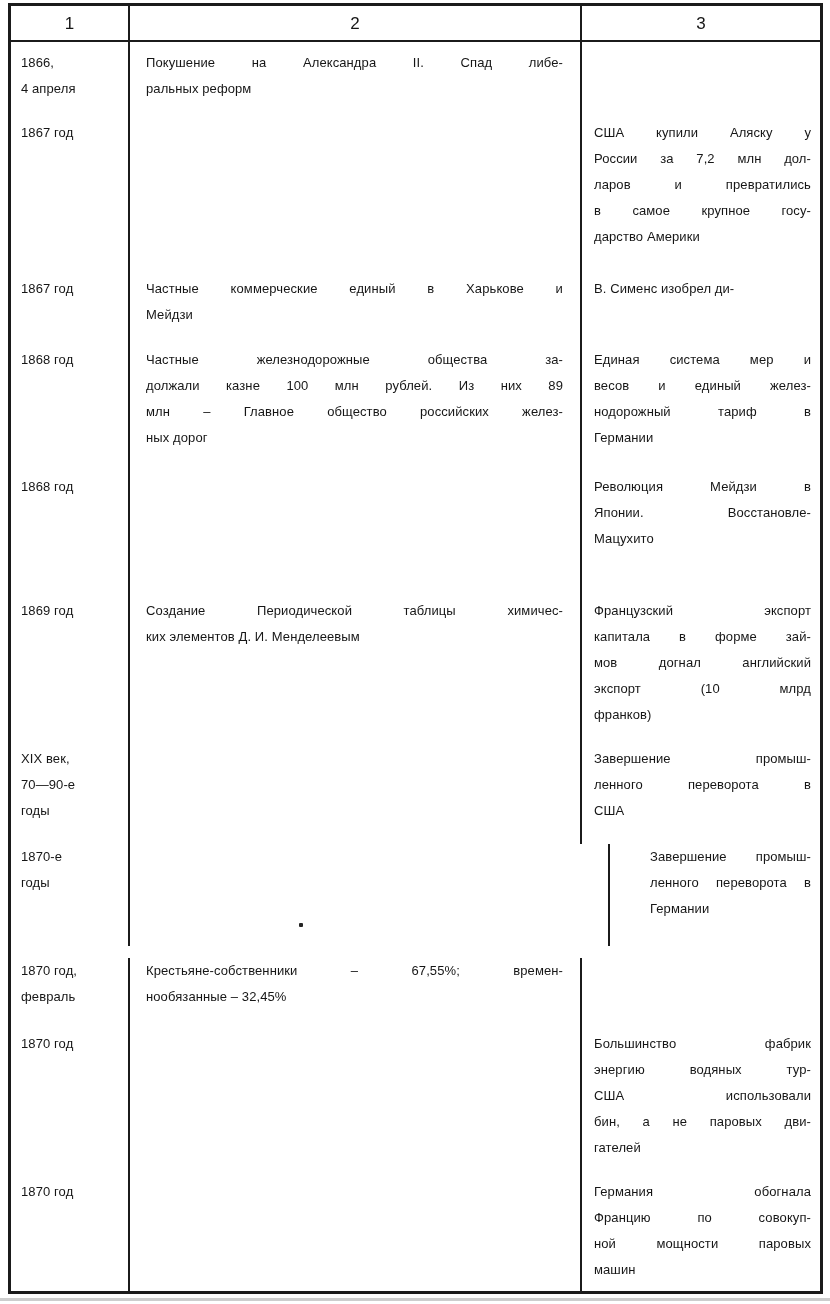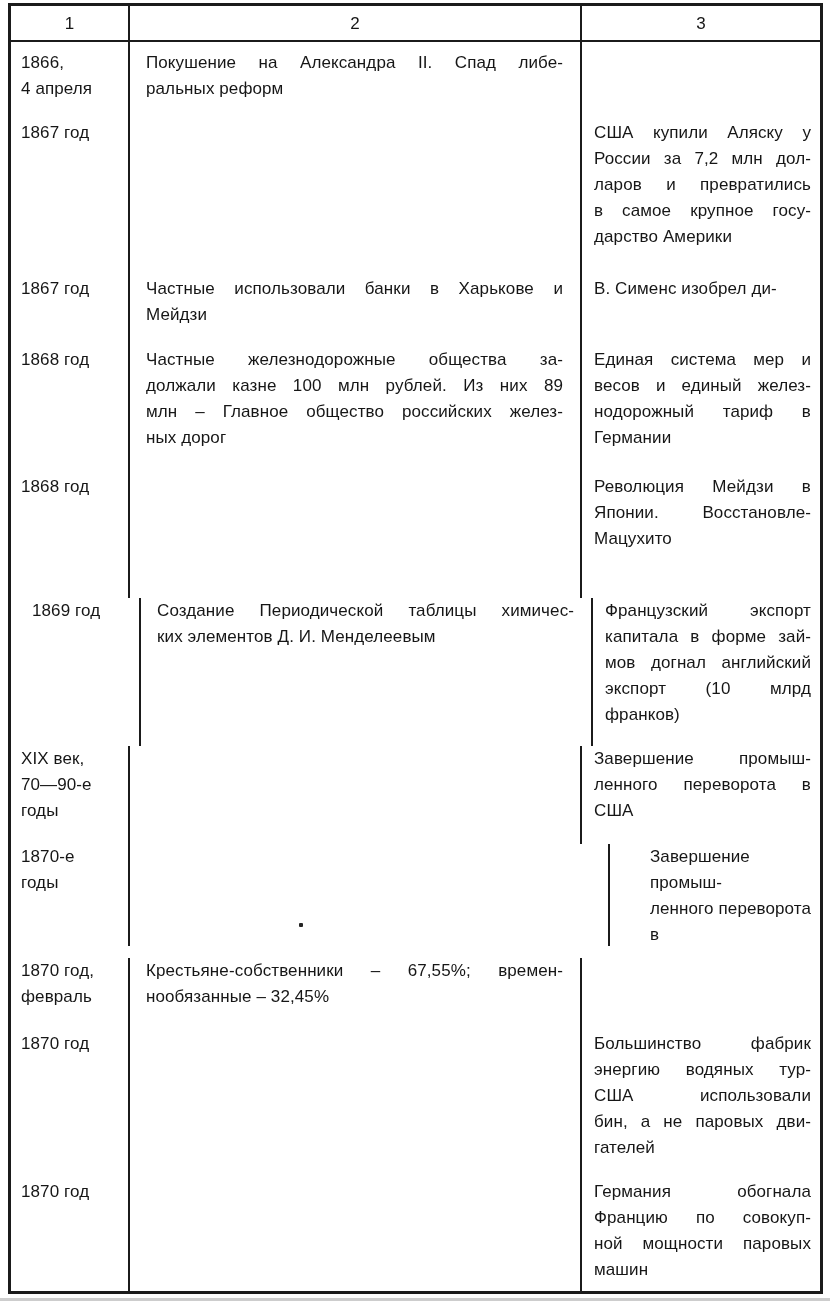--- a/index.html
+++ b/index.html
@@ -24,39 +24,39 @@
     grid-template-columns: 119px 452px 1fr;
     flex: 0 0 auto;
   }
   .hrow { height: 34px; border-bottom: 2px solid #1b1b1b; }
   .hcell {
     display: flex; align-items: center; justify-content: center;
     font-size: 17px; line-height: 17px;
   }
   .c1, .c2 { border-right: 2px solid #1b1b1b; }
   .cell {
-    font-size: 17px; line-height: 26px;
+    font-size: 13px; line-height: 26px;
     box-sizing: border-box;
     letter-spacing: 0.1px;
     overflow: hidden;
   }
   .cell.c1 { padding: 0 4px 0 10px; }
   .cell.c2 { padding: 0 17px 0 16px; }
   .cell.c3 { padding: 0 9px 0 12px; }
   .justify .line:not(:last-child) {
     text-align: justify;
     text-align-last: justify;
   }
   .r1  { height: 78px; }
   .r1 .cell { padding-top: 8px; }
   .r2  { height: 156px; }
   .r3  { height: 71px; }
   .r4  { height: 127px; }
   .r5  { height: 124px; }
-  .r6  { height: 148px; padding-left: 11px; }
+  .r6  { height: 148px; }
   .r7  { height: 98px; }
   .r8  { height: 102px; gap: 28px; }
   .r9  { height: 73px; margin-top: 12px; }
   .r10 { height: 148px; }
   .r11 { flex: 1 1 auto; }
   .b   { font-weight: 400; }
   .dot {
     position: absolute; left: 299px; top: 923px;
     width: 4px; height: 4px; background: #242424; border-radius: 1px;
   }
@@ -100,21 +100,21 @@
         <div class="line">в самое крупное госу-</div>
         <div class="line">дарство Америки</div>
       </div>
   </div>
 
   <div class="row r3">
     <div class="cell c1">
         <div class="line">1867 год</div>
       </div>
     <div class="cell c2 justify">
-        <div class="line">Частные использовали банки в Харькове и</div>
+        <div class="line">Частные коммерческие единый в Харькове и</div>
         <div class="line">Мейдзи</div>
       </div>
     <div class="cell c3 justify">
         <div class="line">В. Сименс изобрел ди-</div>
       </div>
   </div>
 
   <div class="row r4">
     <div class="cell c1">
         <div class="line">1868 год</div>

